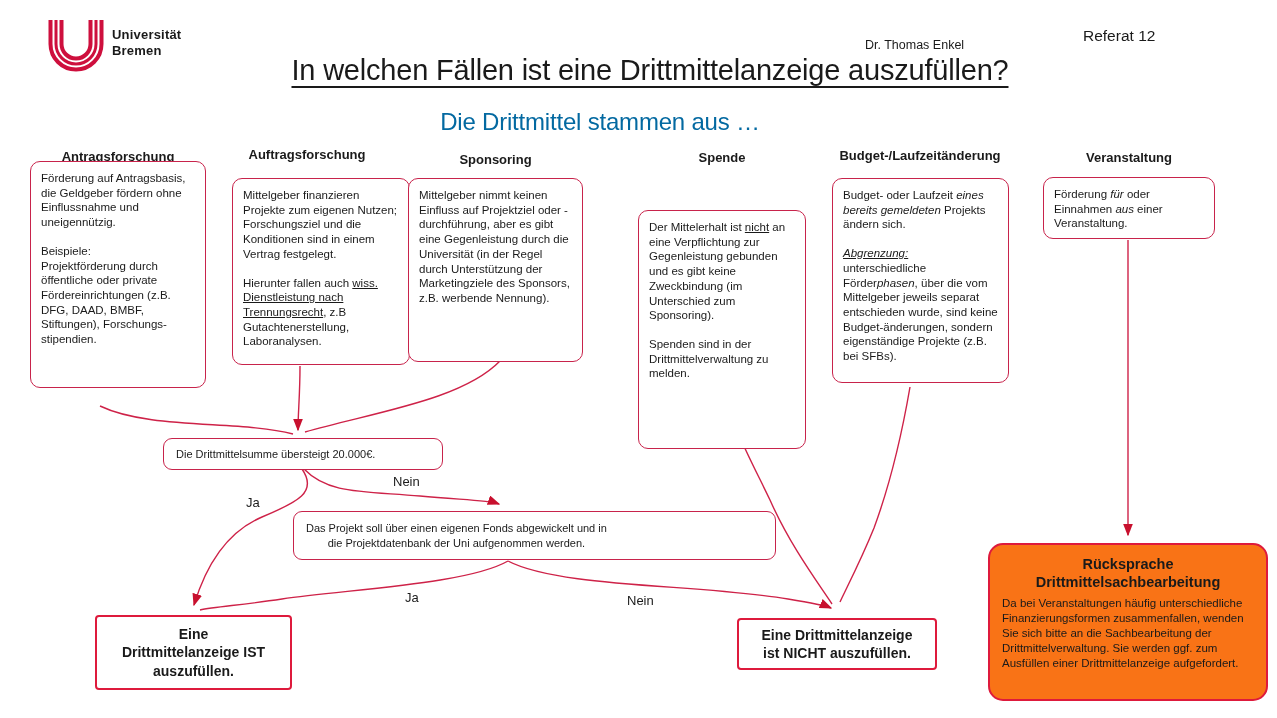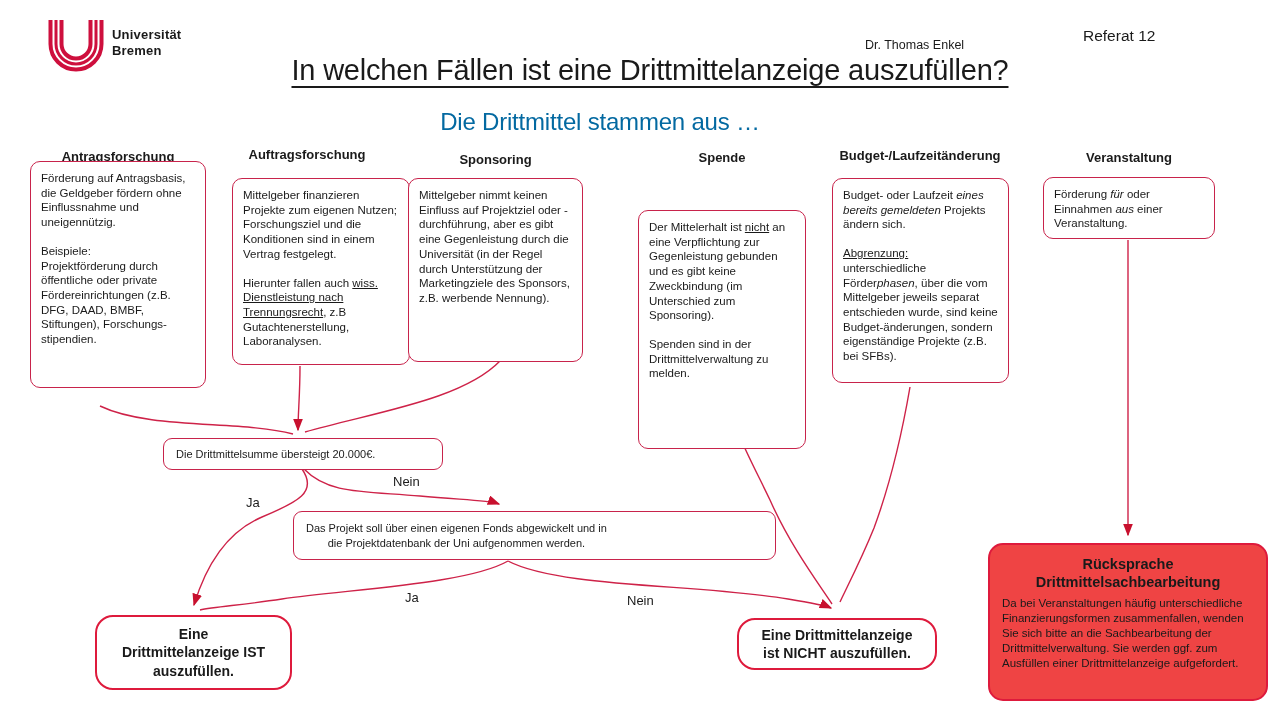--- a/index.html
+++ b/index.html
@@ -31,26 +31,26 @@
   .callout p{margin:0 0 14px 0;}
   .callout p:last-child{margin:0;}
   
   .decision{
     background:#fff;border:1.3px solid #c8234b;border-radius:9px;z-index:2;
     font-size:11px;display:flex;align-items:center;padding:0 12px;line-height:1.35;
   }
   .flow-label{font-size:13px;z-index:3;}
   
   .outcome{
-    background:#fff;border:2.3px solid #de1a3c;border-radius:18px;z-index:2;
+    background:#fff;border:2.3px solid #de1a3c;border-radius:4px;z-index:2;
     font-weight:bold;font-size:14px;line-height:1.3;text-align:center;
     display:flex;align-items:center;justify-content:center;
   }
   .consult{
-    background:#ef4444;border:2.3px solid #de1a3c;border-radius:15px;z-index:2;
+    background:#f97316;border:2.3px solid #de1a3c;border-radius:15px;z-index:2;
     padding:8px 12px 6px 12px;
   }
   .consult-title{font-weight:bold;font-size:14.5px;line-height:1.25;text-align:center;margin:2px 0 5px 0;}
   .consult-body{font-size:11.5px;line-height:1.3;}
   svg.flow{position:absolute;left:0;top:0;z-index:1;pointer-events:none;}
 </style>
 </head>
 <body>
 
 <div id="slide">
@@ -84,21 +84,21 @@
     </div>
   <div class="abs callout" style="left:408px;top:178px;width:175px;height:184px;box-sizing:border-box;">
       <p><span>Mittelgeber nimmt keinen Einfluss auf Projektziel oder -durchführung, aber es gibt eine Gegenleistung durch die Universität (in der Regel durch Unterstützung der Marketingziele des Sponsors, z.B. werbende Nennung).</span></p>
     </div>
   <div class="abs callout" style="left:638px;top:178px;width:168px;height:239px;box-sizing:border-box;margin-top:32px;">
       <p><span>Der Mittelerhalt ist </span><span style="text-decoration: underline;">nicht</span><span> an eine Verpflichtung zur Gegenleistung gebunden und es gibt keine Zweckbindung (im Unterschied zum Sponsoring).</span></p>
       <p><span>Spenden sind in der Drittmittelverwaltung zu melden.</span></p>
     </div>
   <div class="abs callout" style="left:832px;top:178px;width:177px;height:205px;box-sizing:border-box;">
       <p><span>Budget- oder Laufzeit </span><span style="font-style: italic;">eines bereits gemeldeten</span><span> Projekts ändern sich.</span></p>
-      <p><span style="text-decoration: underline;">Abgrenzung:</span><br><span>unterschiedliche Förder</span><span style="font-style: italic;">phasen</span><span>, über die vom Mittelgeber jeweils separat entschieden wurde, sind keine Budget-änderungen, sondern eigenständige Projekte (z.B. bei SFBs).</span></p>
+      <p><span style="text-decoration: underline; font-style: italic;">Abgrenzung:</span><br><span>unterschiedliche Förder</span><span style="font-style: italic;">phasen</span><span>, über die vom Mittelgeber jeweils separat entschieden wurde, sind keine Budget-änderungen, sondern eigenständige Projekte (z.B. bei SFBs).</span></p>
     </div>
   <div class="abs callout" style="left:1043px;top:177px;width:172px;height:62px;box-sizing:border-box;">
       <p><span>Förderung </span><span style="font-style: italic;">für</span><span> oder Einnahmen </span><span style="font-style: italic;">aus</span><span> einer Veranstaltung.</span></p>
     </div>
 
   <div class="abs decision" style="left:163px;top:438px;width:280px;height:32px;box-sizing:border-box;">Die Drittmittelsumme übersteigt 20.000€.</div>
   <div class="abs decision pre" style="left:293px;top:511px;width:483px;height:49px;box-sizing:border-box;text-align:center;">Das Projekt soll über einen eigenen Fonds abgewickelt und in
 die Projektdatenbank der Uni aufgenommen werden.</div>
 
   <div class="abs flow-label" style="left:246px;top:495px;">Ja</div>

